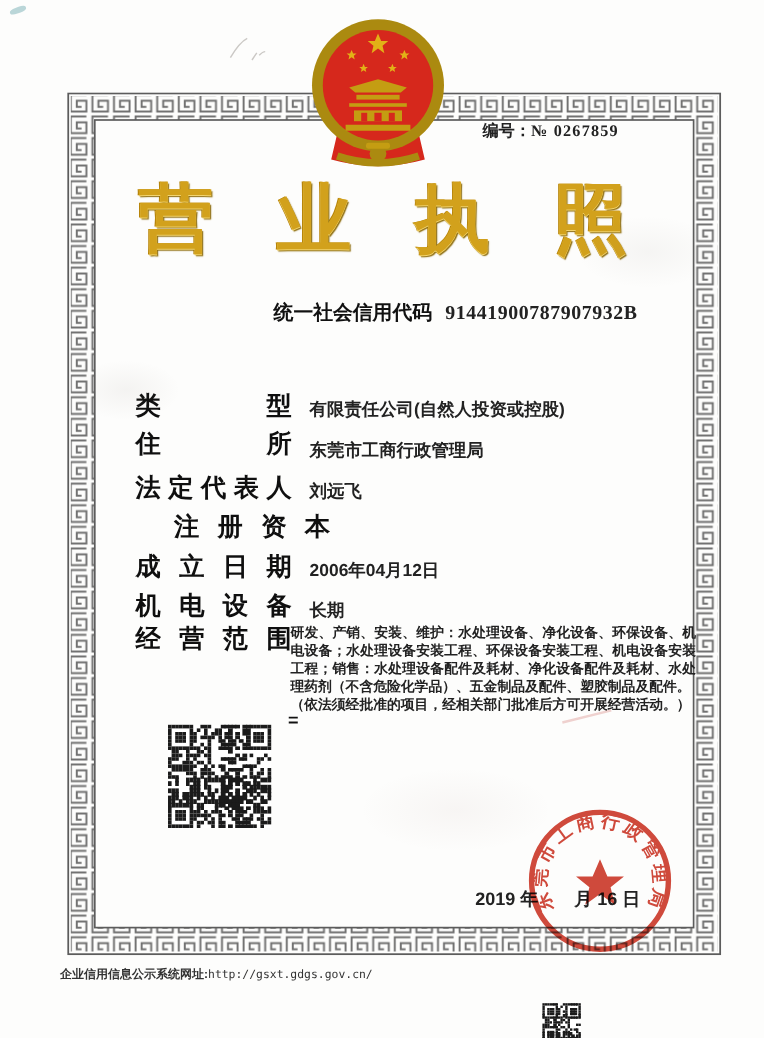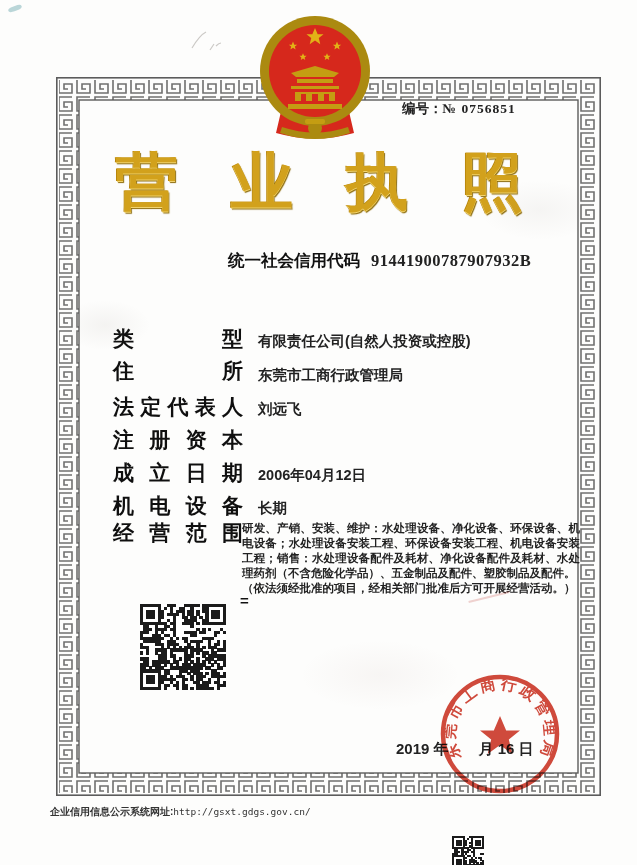--- a/index.html
+++ b/index.html
@@ -28,21 +28,21 @@
   .credit .lbl{font-size:16.5px;font-weight:800;color:#111;}
   .credit .val{font-size:16.5px;font-weight:600;font-family:"Liberation Serif",serif;letter-spacing:.5px;color:#222;}
   
   .row{position:absolute;left:113px;display:flex;align-items:flex-start;white-space:nowrap;}
   .row .flabel{
     width:130px;font-size:21px;font-weight:800;color:#0f0f0f;
     text-align:justify;text-align-last:justify;line-height:1.1;
   }
   .row .fvalue{margin-left:15px;padding-top:5px;font-size:14.5px;font-weight:700;color:#222;}
   .row1{top:294px;} .row2{top:327px;} .row3{top:361px;font-family:Liberation Mono, monospace;} .row4{top:395px;}
-  .row5{top:428px;} .row6{top:461px;} .row7{top:494px;} .row8{top:521px;}
+  .row5{top:428px;margin-left:32px;} .row6{top:461px;} .row7{top:494px;} .row8{top:521px;}
   .scope{
     position:absolute;left:242px;top:521px;width:338px;
     font-size:11.5px;font-weight:600;line-height:15px;color:#222;
     text-align:justify;white-space:pre-line;
   }
   .scope-mark{position:absolute;left:240px;top:592px;font-size:15px;font-weight:900;color:#111;}
   
   .qr{position:absolute;background:#fff;}
   .qr i{position:absolute;background:#1b1b1b;}
   .qr-main{left:140px;top:604px;width:86px;height:86px;}
@@ -99,21 +99,21 @@
     <rect x="40" y="81" width="40" height="9" fill="#c49d12"></rect>
     <rect x="46" y="83" width="5" height="7" fill="#d6281c"></rect>
     <rect x="57" y="83" width="6" height="7" fill="#d6281c"></rect>
     <rect x="69" y="83" width="5" height="7" fill="#d6281c"></rect>
     <path d="M33 93 H87 V98 H33 Z" fill="#c49d12"></path>
     <circle cx="60" cy="117" r="7" fill="#ab8a10"></circle>
     <rect x="50" y="108" width="20" height="5" rx="2" fill="#c49d12"></rect>
   </svg>
 
   <div class="serial">
-    <span>编号：</span><span class="no">№ 0756851</span>
+    <span>编号：</span><span class="no">№ 0267859</span>
   </div>
 
   <div class="title">营 业 执 照</div>
 
   <div class="credit">
     <span class="lbl">统一社会信用代码</span>
     <span class="val">91441900787907932B</span>
   </div>
 
   <div class="row row2">

